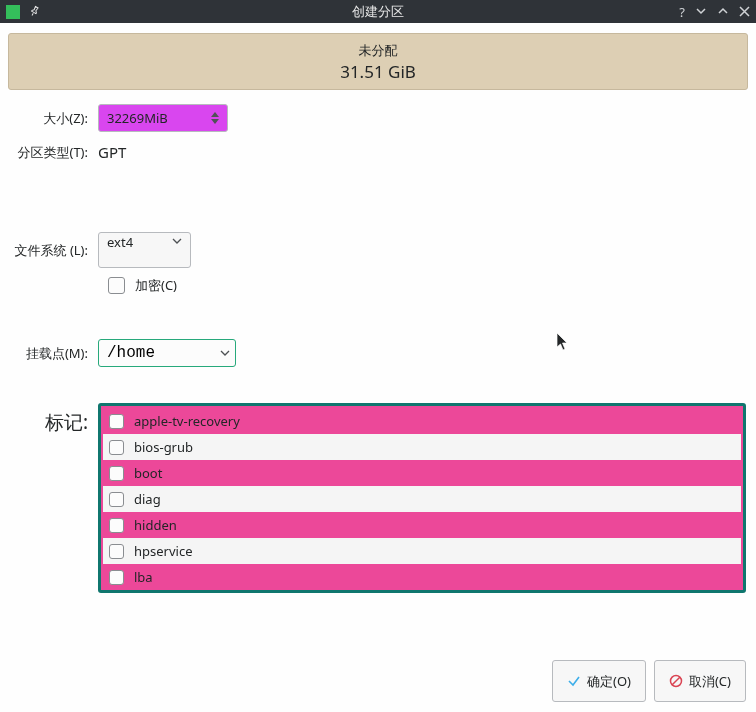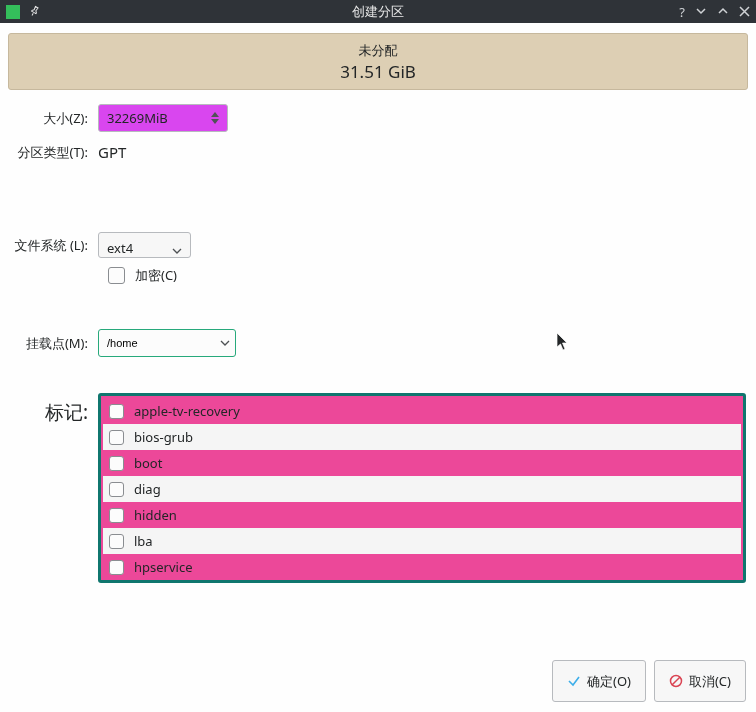--- a/index.html
+++ b/index.html
@@ -97,25 +97,25 @@
     }
     .plain-value { font-size: 15px; padding-left: 0px; }
 
     .row-ptype { margin-bottom: 70px; }
     .row-fs { margin-bottom: 8px; }
     .row-encrypt { margin-bottom: 44px; }
     .row-mount { margin-bottom: 36px; margin-top: 12px; }
 
     .combo {
       display: flex;
-      align-items: flex-end;
+      align-items: flex-start;
       border: 1px solid #b7babe;
       border-radius: 3px;
       background: #f7f7f7;
-      height: 26px;
+      height: 36px;
       width: 93px;
       padding: 0 8px;
     }
     .combo-value { flex: 1; font-size: 13px; }
     .combo-arrow { font-size: 10px; color: #4d5053; }
 
     .checkbox-row {
       display: flex;
       align-items: center;
       gap: 10px;
@@ -135,23 +135,23 @@
       border-radius: 3px;
       background: #fcfcfc;
       height: 28px;
       width: 138px;
       padding: 0 0 0 8px;
     }
     .combo-editable input {
       border: none;
       outline: none;
       background: transparent;
-      font-size: 11px;
+      font-size: 16px;
       width: 100%;
-      font-family: Liberation Sans, sans-serif;
+      font-family: Liberation Mono, monospace;
     }
     .combo-editable .combo-arrow {
       width: 24px;
       display: flex;
       align-items: center;
       justify-content: center;
       height: 100%;
     }
 
     .flags-label-wrap {
@@ -319,25 +319,25 @@
         <div class="flag-item">
           <div class="flag-check"></div>
           <span>diag</span>
         </div>
         <div class="flag-item">
           <div class="flag-check"></div>
           <span>hidden</span>
         </div>
         <div class="flag-item">
           <div class="flag-check"></div>
+          <span>hpservice</span>
+        </div>
+        <div class="flag-item">
+          <div class="flag-check"></div>
           <span>lba</span>
-        </div>
-        <div class="flag-item">
-          <div class="flag-check"></div>
-          <span>hpservice</span>
         </div>
       </div>
   </div>
 </div>
 
 <div class="button-row">
   <div class="btn">
     <span class="btn-icon">
       <svg width="14" height="14" viewBox="0 0 14 14" stroke="#3daee9" fill="none" stroke-width="1.6">
           <path d="M2 7 L6 11 L12 3"></path>

